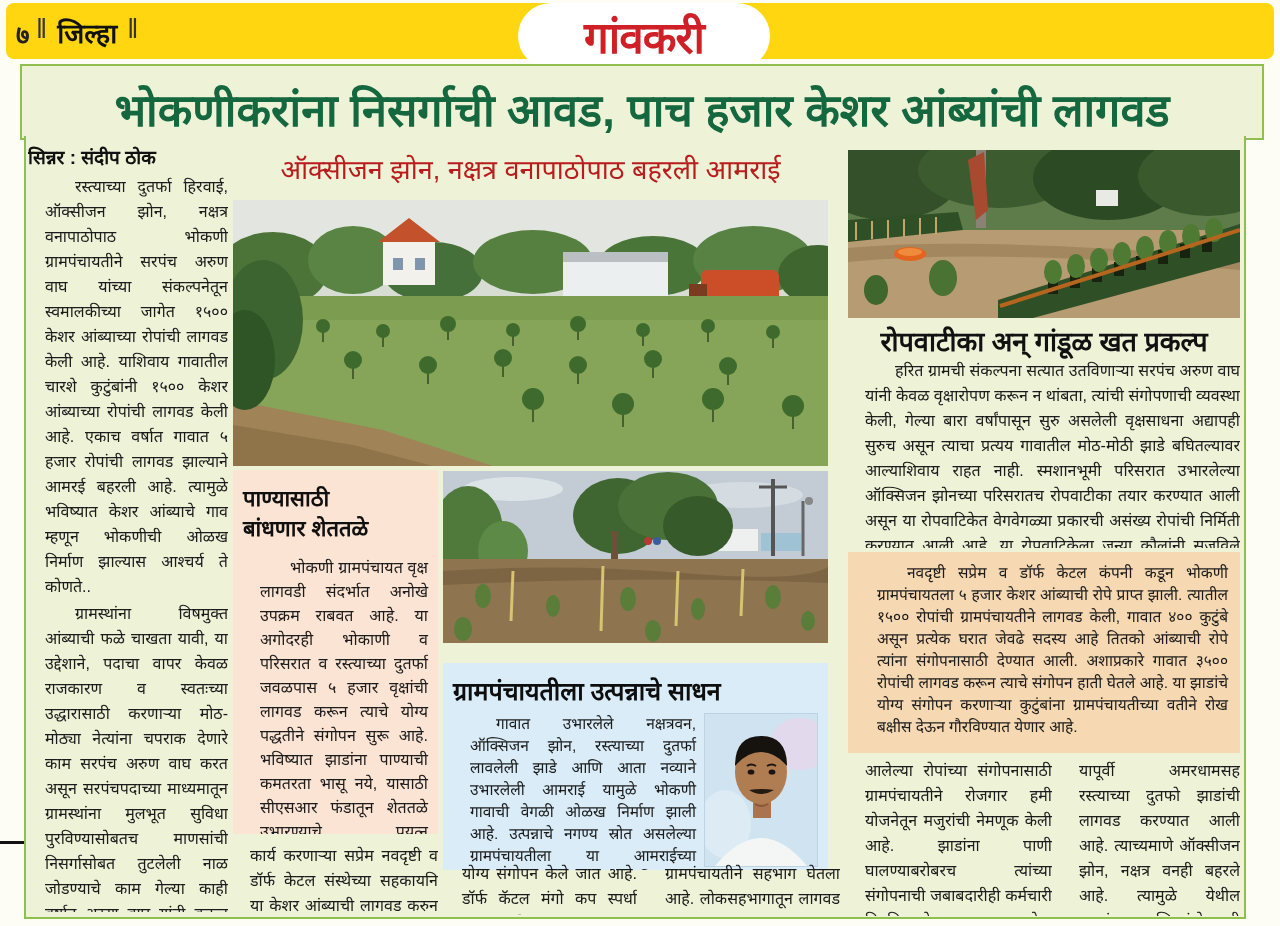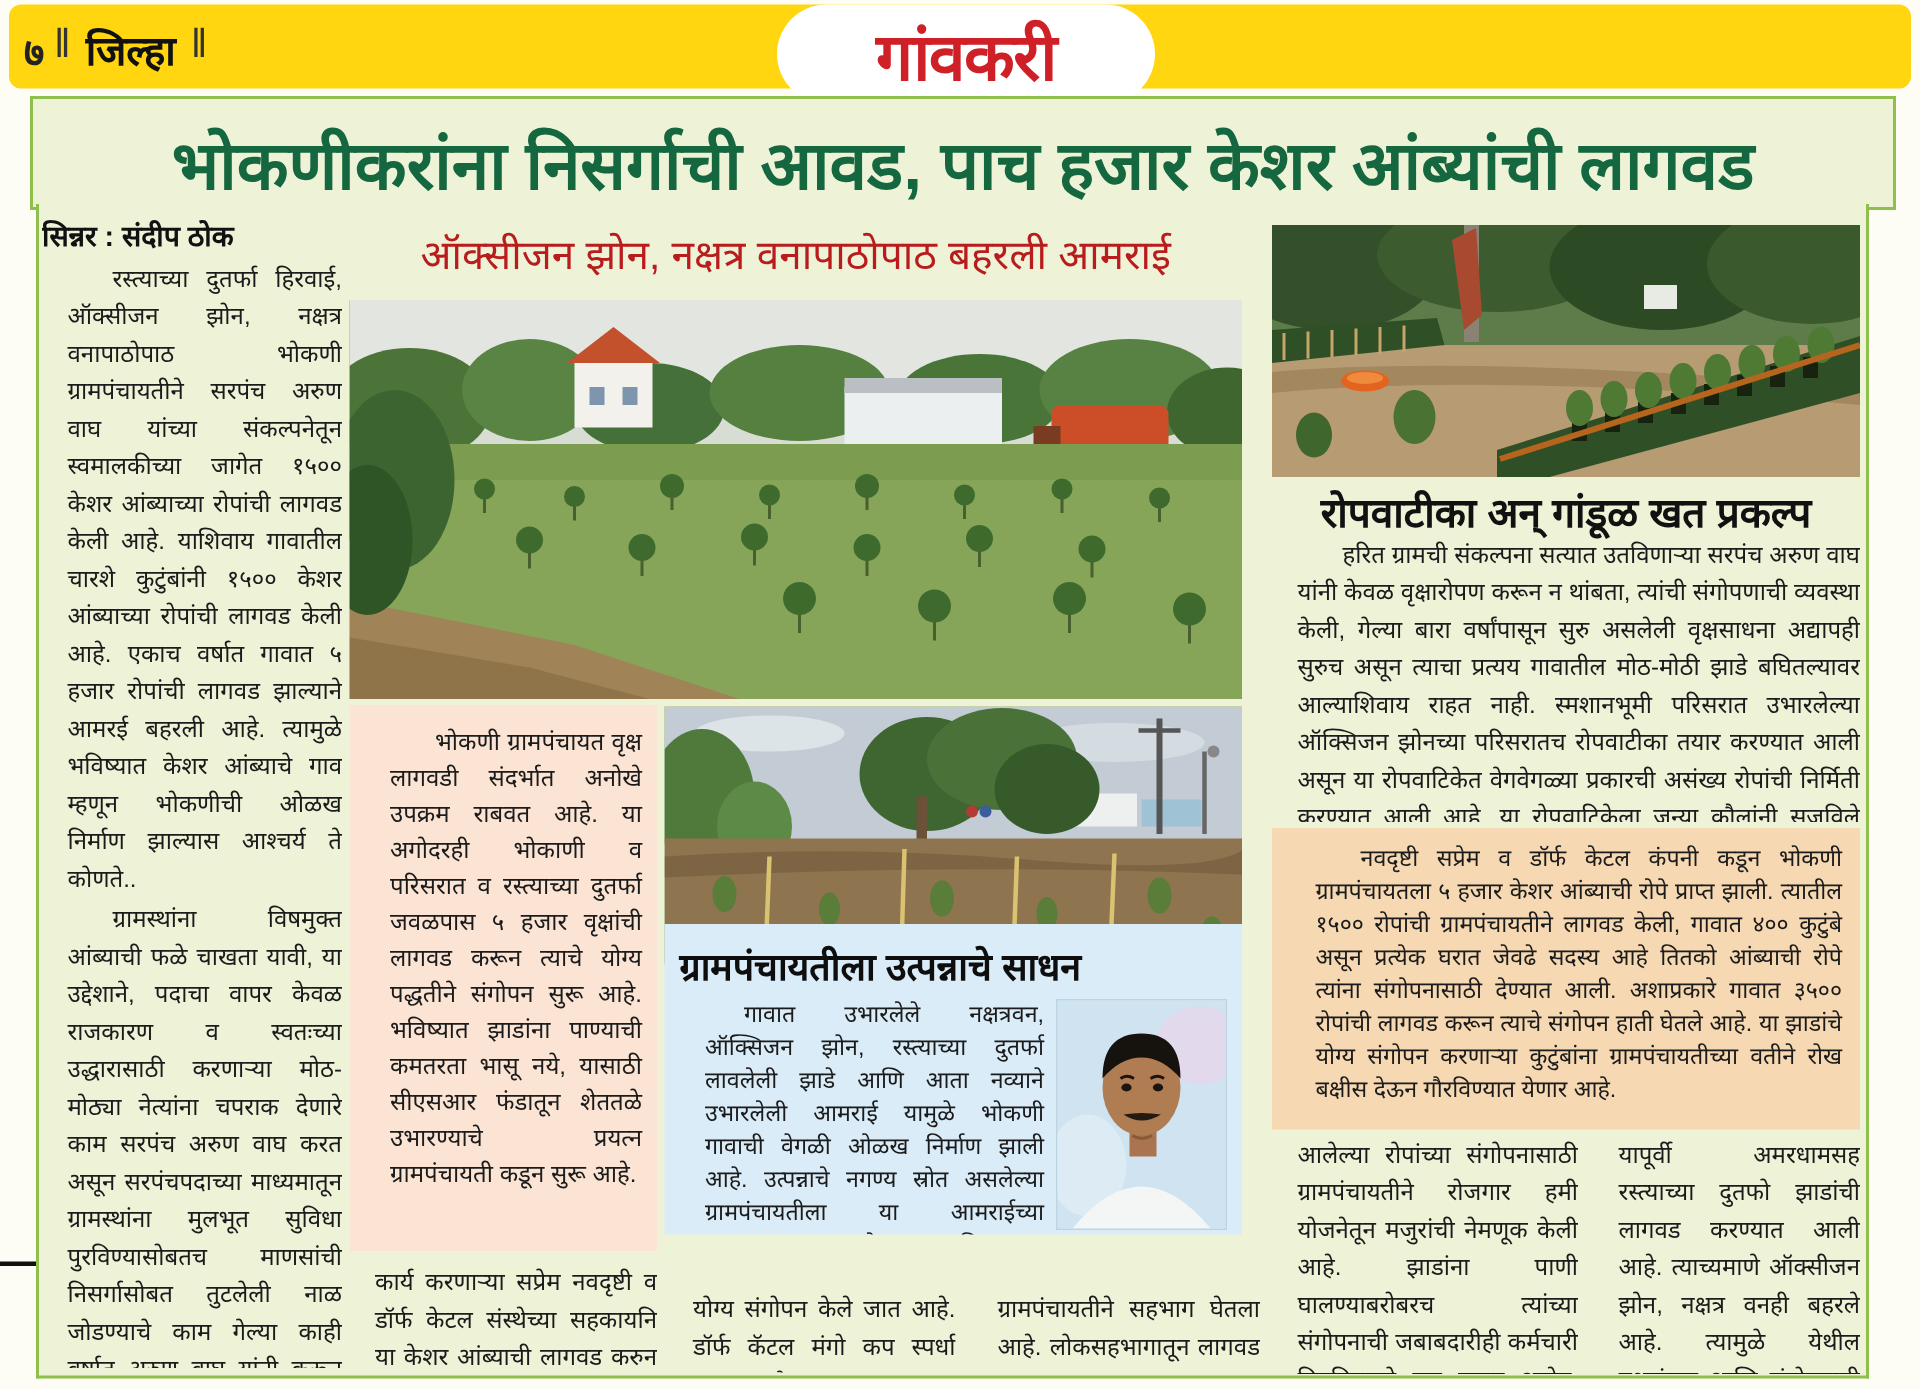--- a/index.html
+++ b/index.html
@@ -56,21 +56,21 @@
   .nursery-photo{left:848px;top:150px;width:392px;height:168px;}
 
   
   .pond-box{left:233px;top:470px;width:205px;height:364px;background:#fbe4d4;
             padding:14px 10px 0 10px;box-sizing:border-box;overflow:hidden;}
   .pond-title{font-size:22px;line-height:30px;font-weight:700;color:#101010;margin-bottom:12px;}
   .pond-box .body-text{line-height:24px;}
   .cont-left{left:233px;top:843px;width:205px;height:72px;overflow:hidden;}
 
   
-  .income-box{left:443px;top:616px;width:385px;height:207px;background:#d9ecf7;
+  .income-box{left:443px;top:663px;width:385px;height:207px;background:#d9ecf7;
               padding:8px 10px 0 10px;box-sizing:border-box;overflow:hidden;}
   .income-title{font-size:25px;font-weight:700;color:#0e0e0e;margin:2px 0 6px 0;}
   .portrait{float:right;width:112px;height:152px;margin:0 0 4px 8px;border:1px solid #bcd3e2;}
   .income-box .body-text{font-size:15.5px;line-height:22px;}
 
   .cont-mid1{left:445px;top:861px;width:192px;height:54px;overflow:hidden;}
   .cont-mid2{left:648px;top:861px;width:192px;height:54px;overflow:hidden;}
 
   
   .nursery-title{left:848px;top:322px;width:392px;text-align:center;
@@ -183,20 +183,24 @@
         <circle cx="390" cy="204" r="11"></circle>
         <circle cx="480" cy="199" r="11"></circle>
         <circle cx="560" cy="206" r="11"></circle>
     </g>
     <ellipse cx="30" cy="120" rx="40" ry="60" fill="#3c6430"></ellipse>
     <ellipse cx="12" cy="160" rx="30" ry="50" fill="#2f5426"></ellipse>
   </svg>
 </div>
 
 <div class="abs pond-box">
+  <div class="pond-title">
+    <div>पाण्यासाठी</div>
+    <div>बांधणार शेततळे</div>
+  </div>
   <div class="body-text">
       <p>भोकणी ग्रामपंचायत वृक्ष लागवडी संदर्भात अनोखे उपक्रम राबवत आहे. या अगोदरही भोकाणी व परिसरात व रस्त्याच्या दुतर्फा जवळपास ५ हजार वृक्षांची लागवड करून त्याचे योग्य पद्धतीने संगोपन सुरू आहे. भविष्यात झाडांना पाण्याची कमतरता भासू नये, यासाठी सीएसआर फंडातून शेततळे उभारण्याचे प्रयत्न ग्रामपंचायती कडून सुरू आहे.</p>
     </div>
 
 </div>
 
 <div class="abs cont-left body-text no-indent">
   <p>कार्य करणाऱ्या सप्रेम नवदृष्टी व डॉर्फ केटल संस्थेच्या सहकायनि या केशर आंब्याची लागवड करुन त्याचे</p>
 </div>
 

